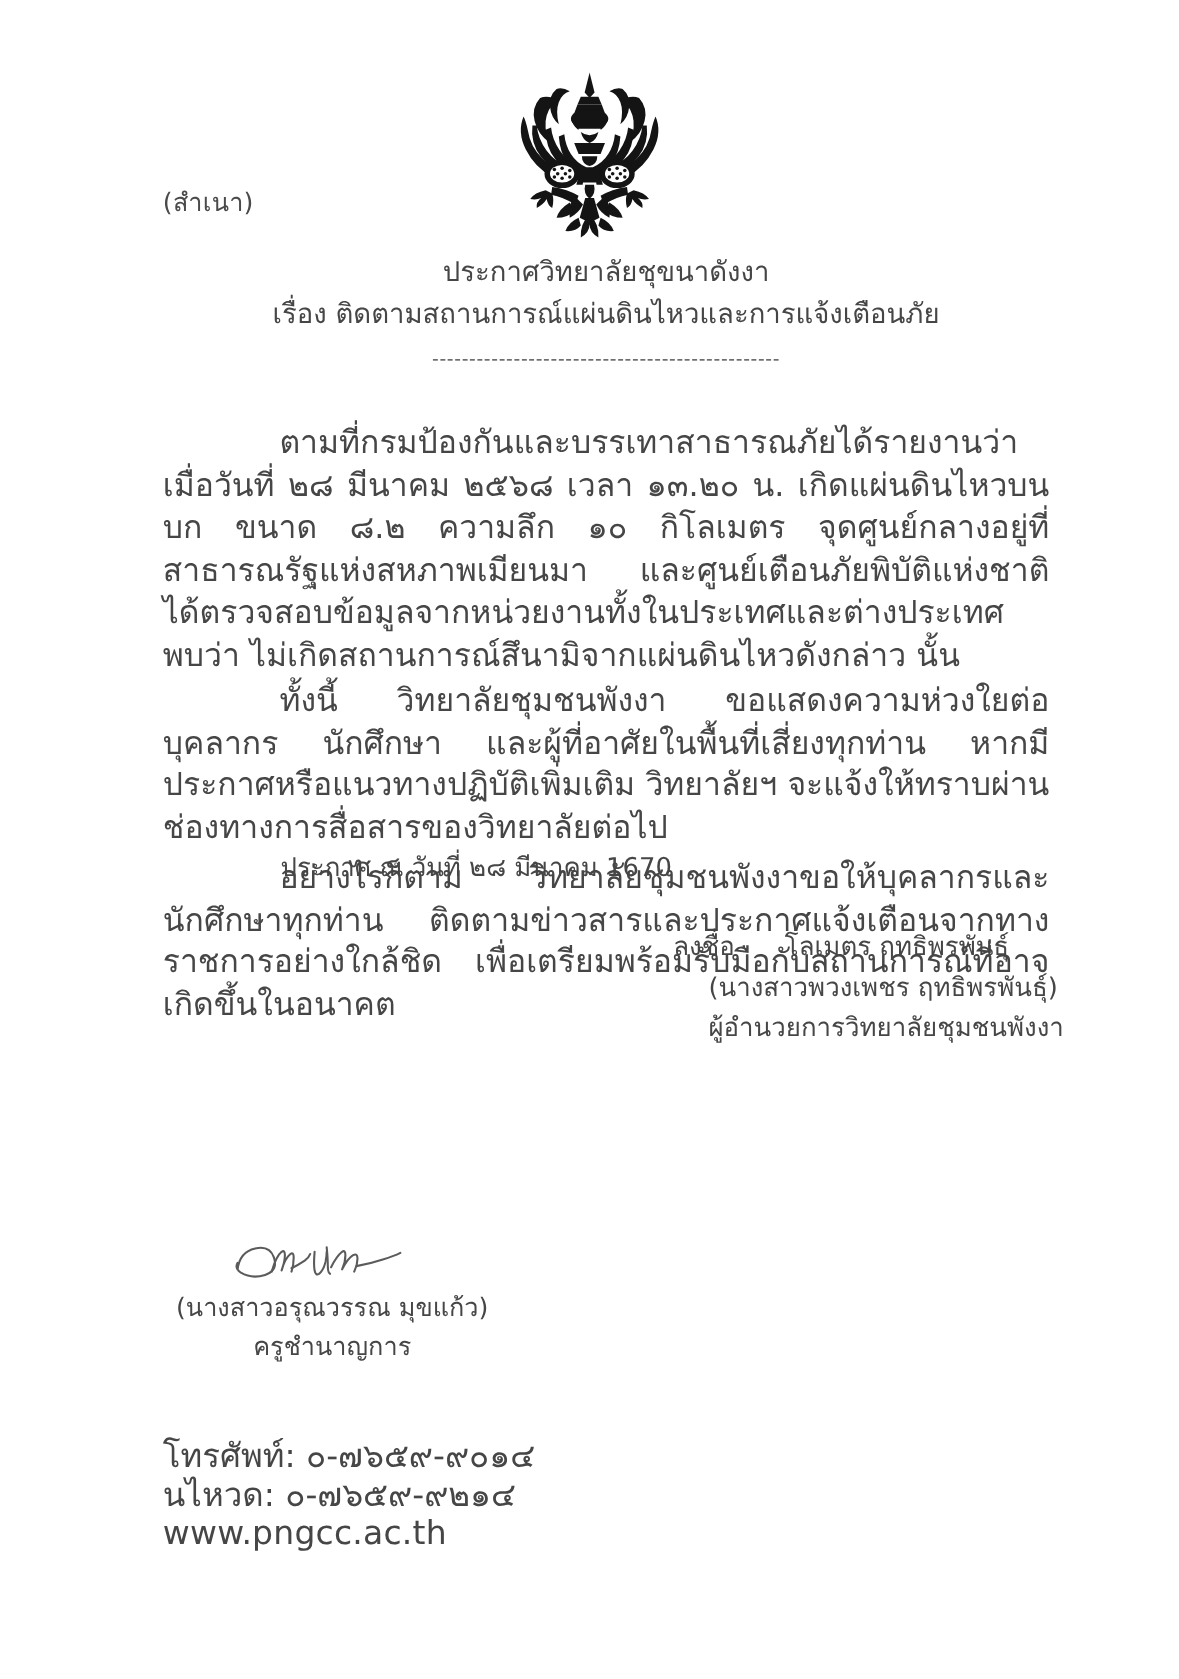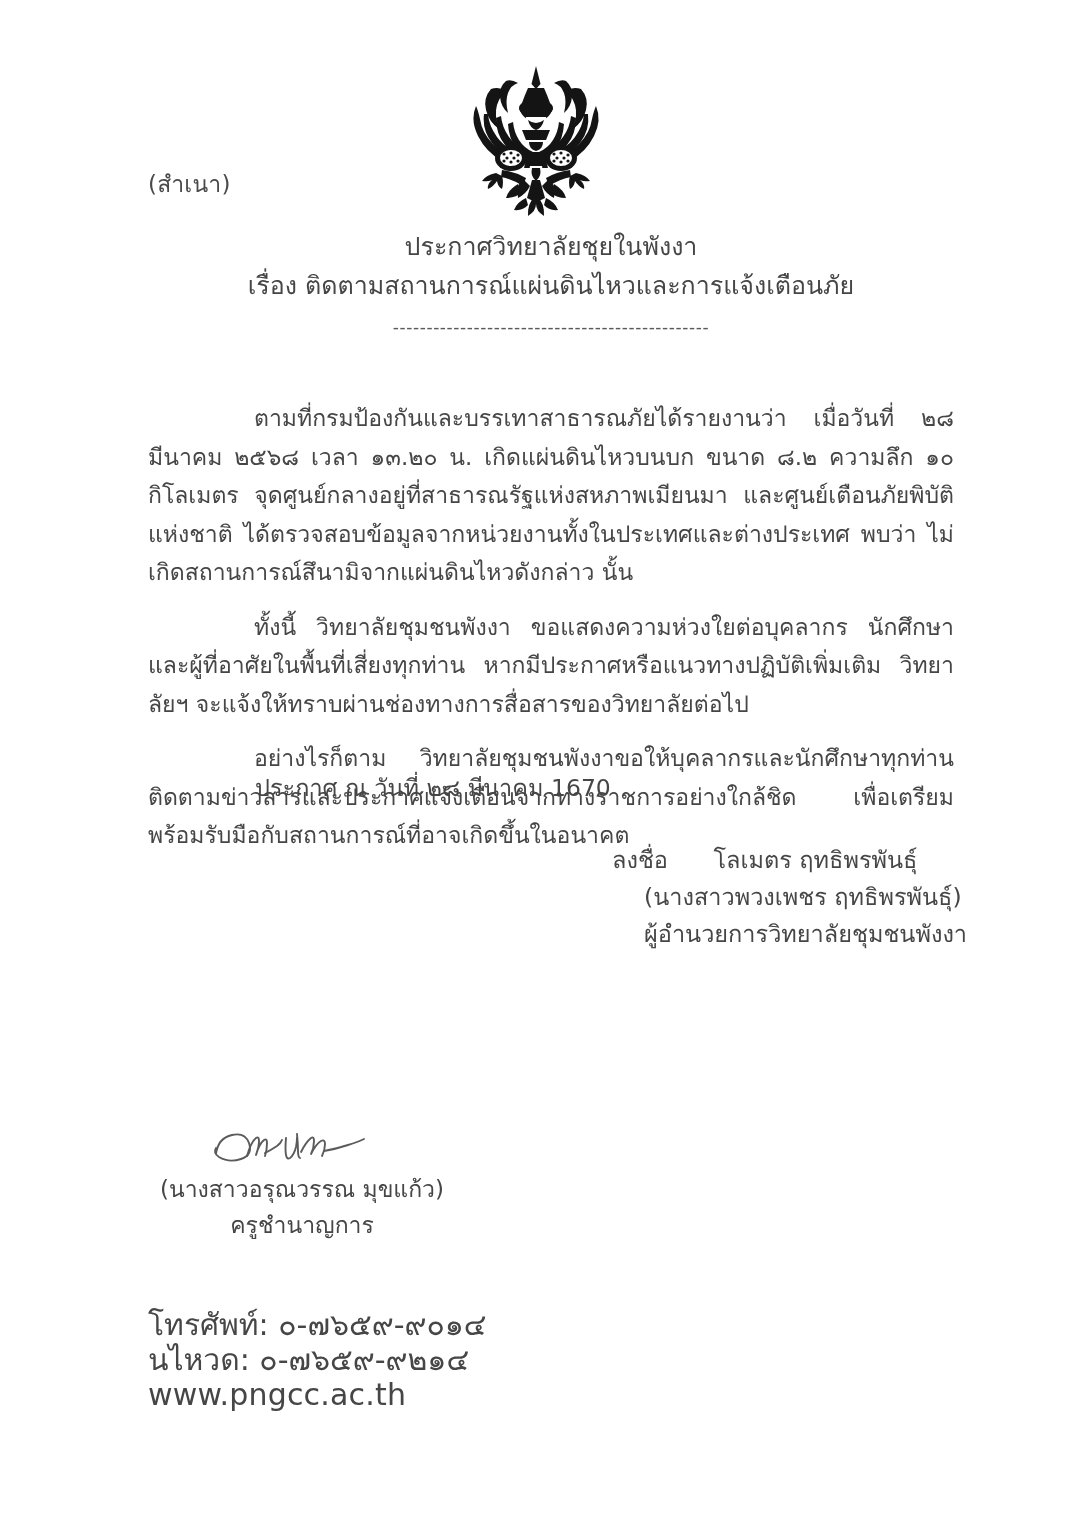--- a/index.html
+++ b/index.html
@@ -77,27 +77,27 @@
   }
 
   
   .body {
     position: absolute;
     left: 148px;
     top: 383px;
     width: 806px;
   }
   .para {
-    font-size: 23px;
+    font-size: 29px;
     line-height: 38.5px;
     color: #464646;
     text-align: justify;
     text-justify: inter-character;
     text-indent: 106px;
-    margin: 16px 0 7px 0;
+    margin: 0 0 7px 0;
   }
   .para:last-child { margin-bottom: 0; }
   .para.tight { margin-bottom: 3px; }
 
   .date-line {
     position: absolute;
     left: 255px;
     top: 770px;
     font-size: 23.5px;
     line-height: 36px;
@@ -233,21 +233,21 @@
         <path d="M70 136 q-9 10 -8 22 q8 -5 8 -12 q0 7 8 12 q1 -12 -8 -22 z"></path>
         <path d="M60 140 q-9 4 -12 12 q9 1 14 -5 z"></path>
         <path d="M80 140 q9 4 12 12 q-9 1 -14 -5 z"></path>
       </g>
     </svg>
   </div>
 
   <div class="copy-mark">(สำเนา)</div>
 
   <div class="heading">
-    <div class="heading-line1">ประกาศวิทยาลัยชุยในพังงา</div>
+    <div class="heading-line1">ประกาศวิทยาลัยชุขนาดังงา</div>
     <div class="heading-line2">เรื่อง ติดตามสถานการณ์แผ่นดินไหวและการแจ้งเตือนภัย</div>
     <div class="rule">-----------------------------------------------</div>
   </div>
 
   <div class="body">
     <p class="para tight">ตามที่กรมป้องกันและบรรเทาสาธารณภัยได้รายงานว่า เมื่อวันที่ ๒๘ มีนาคม ๒๕๖๘ เวลา ๑๓.๒๐ น. เกิดแผ่นดินไหวบนบก ขนาด ๘.๒ ความลึก ๑๐ กิโลเมตร จุดศูนย์กลางอยู่ที่สาธารณรัฐแห่งสหภาพเมียนมา และศูนย์เตือนภัยพิบัติแห่งชาติ ได้ตรวจสอบข้อมูลจากหน่วยงานทั้งในประเทศและต่างประเทศ พบว่า ไม่เกิดสถานการณ์สึนามิจากแผ่นดินไหวดังกล่าว นั้น</p>
     <p class="para">ทั้งนี้ วิทยาลัยชุมชนพังงา ขอแสดงความห่วงใยต่อบุคลากร นักศึกษา และผู้ที่อาศัยในพื้นที่เสี่ยงทุกท่าน หากมีประกาศหรือแนวทางปฏิบัติเพิ่มเติม วิทยาลัยฯ จะแจ้งให้ทราบผ่านช่องทางการสื่อสารของวิทยาลัยต่อไป</p>
     <p class="para tight">อย่างไรก็ตาม วิทยาลัยชุมชนพังงาขอให้บุคลากรและนักศึกษาทุกท่าน ติดตามข่าวสารและประกาศแจ้งเตือนจากทางราชการอย่างใกล้ชิด เพื่อเตรียมพร้อมรับมือกับสถานการณ์ที่อาจเกิดขึ้นในอนาคต</p>
   </div>
 

